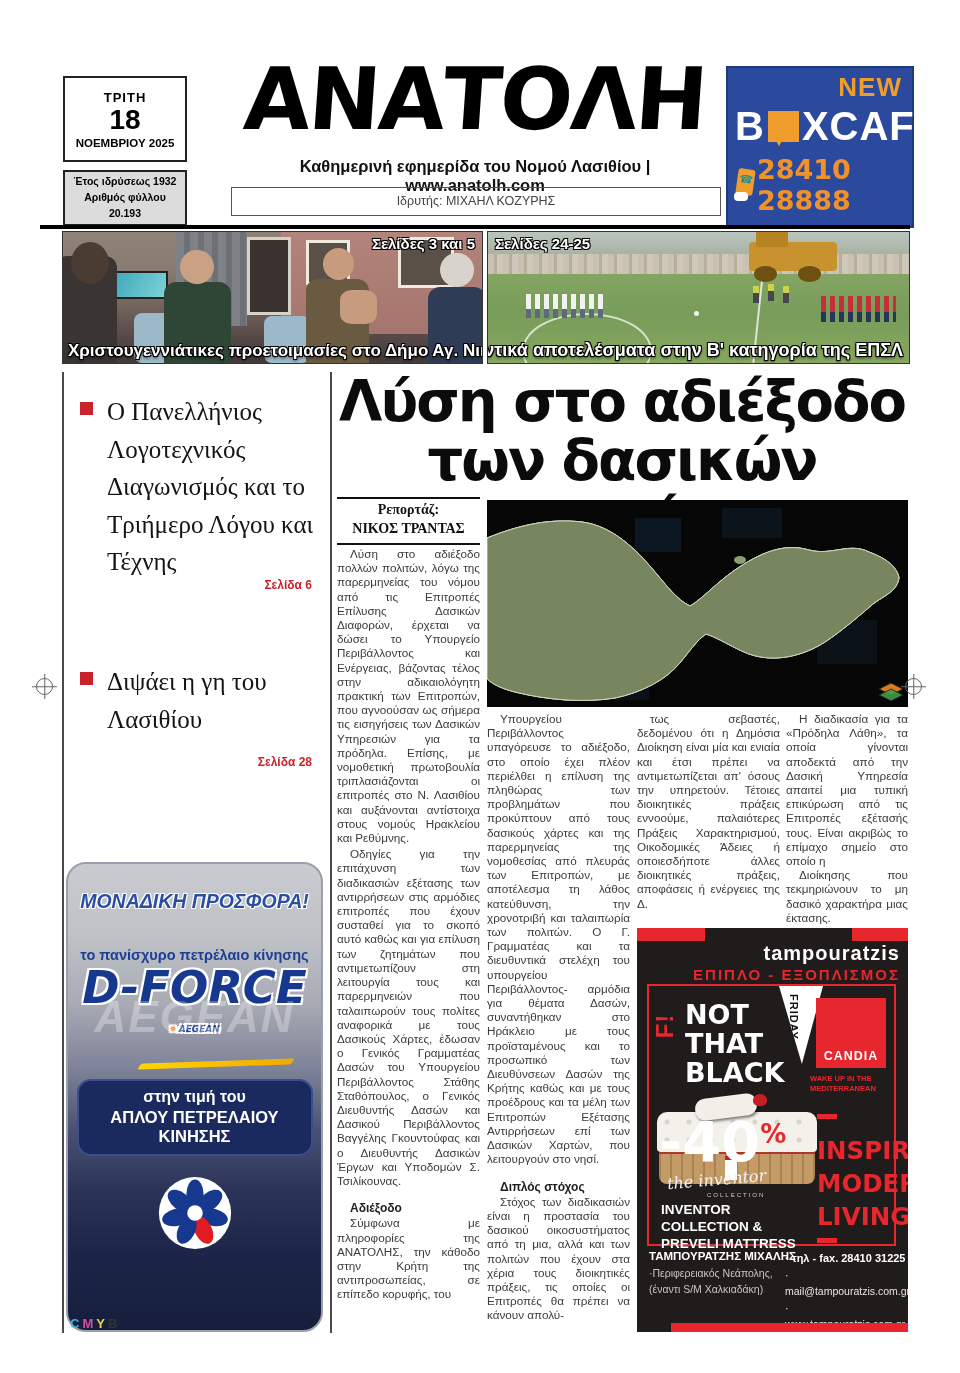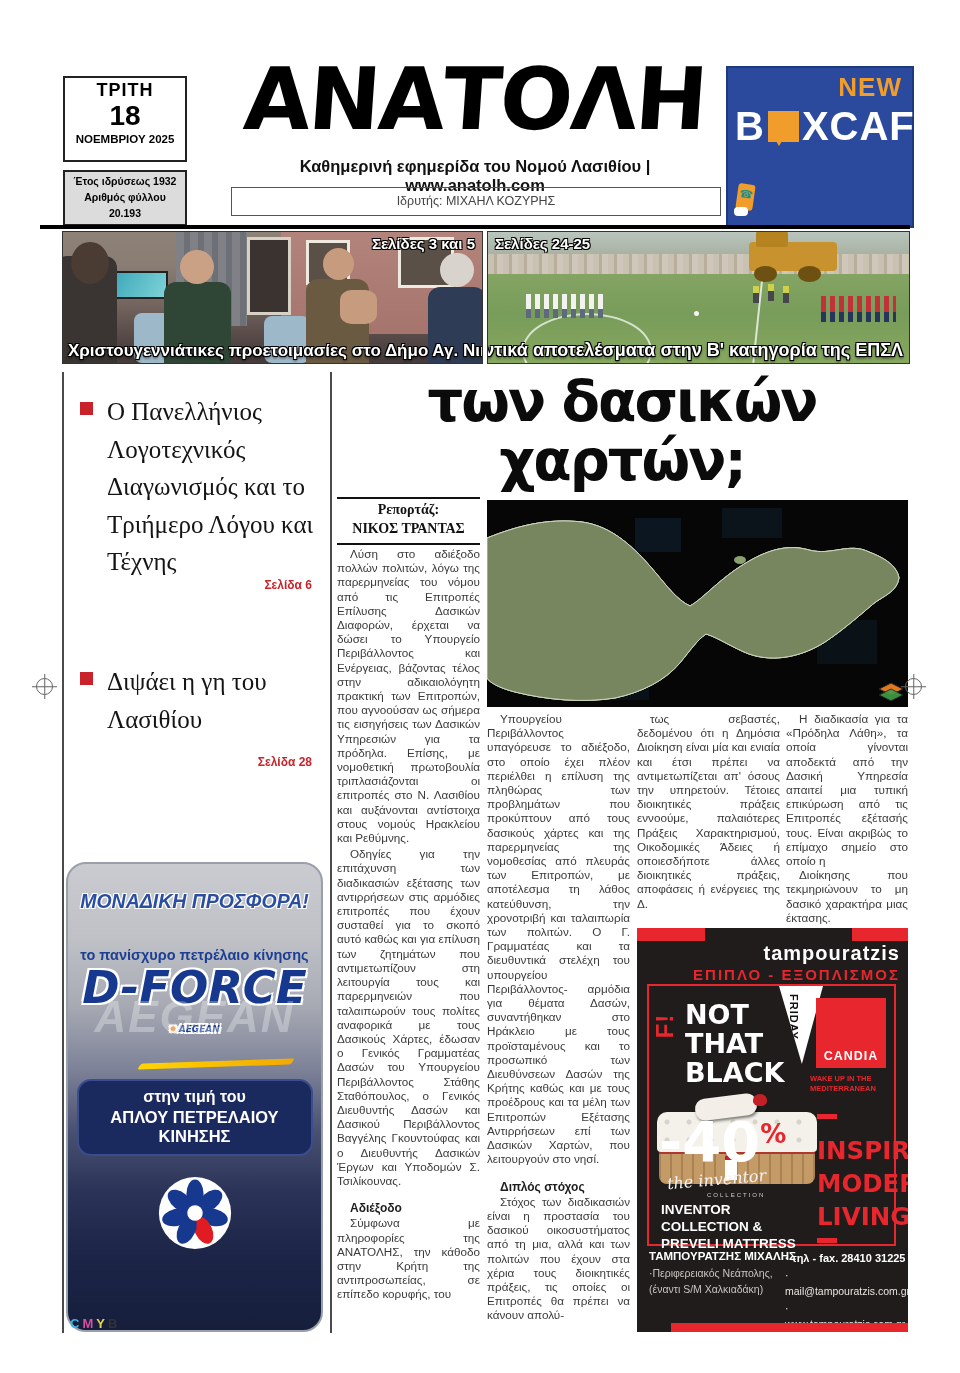--- a/index.html
+++ b/index.html
@@ -1,21 +1,21 @@
 <!DOCTYPE html>
 <html><head>
 <meta charset="utf-8">
 <style>
   html,body{margin:0;padding:0;background:#f2f2f2;}
   #page{position:relative;width:960px;height:1373px;background:#fff;font-family:"Liberation Sans",sans-serif;overflow:hidden;margin:0 auto;}
   .abs{position:absolute;}
 
   
   #datebox{left:63px;top:76px;width:120px;height:82px;border:2px solid #222;background:#fff;text-align:center;}
-  #datebox .day{font-weight:bold;font-size:18px;margin-top:2px;letter-spacing:1px;text-align:center;}
+  #datebox .day{font-weight:bold;font-size:13px;margin-top:12px;letter-spacing:1px;text-align:center;}
   #datebox .num{font-weight:bold;font-size:28px;line-height:1;margin-top:1px;}
   #datebox .my{font-weight:bold;font-size:11.5px;margin-top:3px;}
   #issuebox{left:63px;top:170px;width:120px;height:50px;border:2px solid #222;background:#dcdcdc;text-align:center;font-weight:bold;font-size:10.5px;line-height:1.5;padding-top:2px;}
   #mast-title{left:228px;top:56px;width:494px;text-align:center;font-size:86px;font-weight:900;line-height:1;color:#000;transform:skewX(-4deg);font-family:"DejaVu Sans",sans-serif;letter-spacing:-2px;}
   #mast-sub{left:230px;top:157px;width:490px;text-align:center;font-weight:bold;font-size:16.5px;color:#111;}
   #founderbox{left:231px;top:187px;width:488px;height:27px;border:1.5px solid #555;text-align:center;font-size:12.5px;color:#444;line-height:27px;}
 
   
   #boxcafe{left:726px;top:66px;width:184px;height:158px;background:#2b4a9e;border:2px solid #1d3activity57c;border:2px solid #1d3a7c;}
   .bc-new{position:absolute;right:10px;top:4px;color:#f09d2c;font-weight:900;font-size:26px;letter-spacing:1px;}
@@ -171,20 +171,21 @@
     <div class="bc-name">
       <span>B</span>
         <span class="bc-o"></span>
         <span>XCAFE</span>
     </div>
     <div class="bc-phone-row">
       <span class="bc-hand">
           <span class="ph"></span>
           <span class="fist"></span>
         </span>
+      <span class="bc-number">28410 28888</span>
     </div>
   </div>
 
   <div class="abs" id="toprule"></div>
 
   <div class="abs photo" id="photoL">
     <div class="pl-curtain"></div>
     <div class="pl-wallpink"></div>
     <div class="pl-window"></div>
     <div class="pl-frame" style="left:58%;top:6%;width:9%;height:30%;"></div>
@@ -230,20 +231,21 @@
     <span>Ο Πανελλήνιος Λογοτεχνικός Διαγωνισμός και το Τριήμερο Λόγου και Τέχνης</span>
   </div>
   <div class="abs teaser-page" id="teaser1pg">Σελίδα 6</div>
   <div class="abs teaser" id="teaser2">
     <span class="bullet"></span>
     <span>Διψάει η γη του Λασιθίου</span>
   </div>
   <div class="abs teaser-page" id="teaser2pg">Σελίδα 28</div>
 
   <div class="abs" id="headline">
+    <div>Λύση στο αδιέξοδο</div>
     <div>των δασικών χαρτών;</div>
   </div>
   <div class="abs" id="byline">
     <div>Ρεπορτάζ:</div>
     <div>ΝΙΚΟΣ ΤΡΑΝΤΑΣ</div>
   </div>
 
   <div class="abs" id="mapimg">
     <svg width="421" height="207" viewBox="0 0 421 207">
       <rect width="421" height="207" fill="#060606"></rect>

